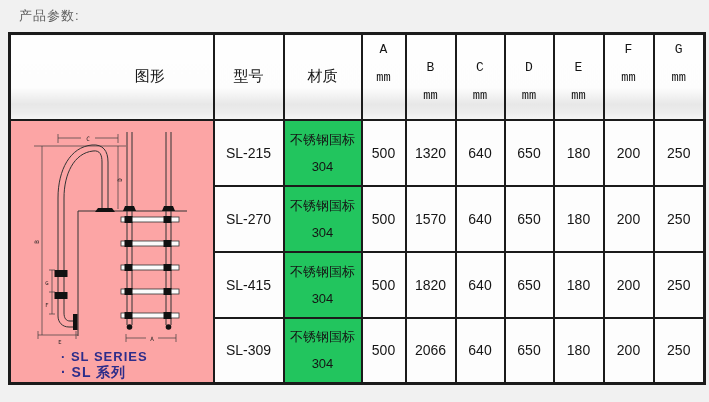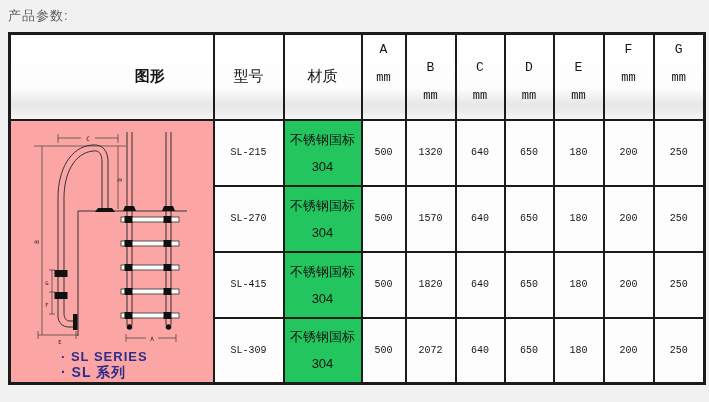--- a/index.html
+++ b/index.html
@@ -5,21 +5,21 @@
   * { margin:0; padding:0; box-sizing:border-box; }
   html,body { background:#f1f1f1; }
   .page {
     position:relative;
     width:709px; height:402px;
     background:#f1f1f1;
     font-family:"Liberation Sans","DejaVu Sans",sans-serif;
     overflow:hidden;
   }
   .page-title {
-    position:absolute; top:7px; left:8px;
+    position:absolute; top:7px; left:19px;
     font-size:13px; color:#5e5e5e; letter-spacing:1px;
   }
   table.spec {
     position:absolute; left:8px; top:32px;
     width:695px;
     border-collapse:collapse;
     table-layout:fixed;
     border:3px solid #1b1b1b;
     background:#fdfdfd;
   }
@@ -31,33 +31,33 @@
     font-weight:normal;
     overflow:hidden;
   }
   thead tr { height:86px; }
   tbody tr { height:66px; }
   thead th {
     background:linear-gradient(180deg,#fefefe 0%,#fdfdfd 62%,#e7e7e7 82%,#ededed 92%,#f6f6f6 100%);
   }
   .h-cn { font-size:15px; }
   th.h-figure { text-align:center; }
-  th.h-figure .shift { display:inline-block; transform:translateX(38px);font-weight:bold; }
+  th.h-figure .shift { display:inline-block; transform:translateX(38px); }
   th.dim {
     font-family:"Liberation Mono","DejaVu Sans Mono",monospace;
     font-size:13px;
   }
   th.dim .stack { display:flex; flex-direction:column; align-items:center; }
   th.dim .stack span { display:block; line-height:14px; }
   th.dim .unit { margin-top:14px; font-size:12px;text-align:center; }
   th.dim.hi .stack { transform:translateY(-13px); }
   th.dim.lo .stack { transform:translateY(5px); }
   td.model, td.val {
-    font-family:Liberation Mono, monospace;
-    font-size:10px;
+    font-family:Liberation Sans, sans-serif;
+    font-size:14px;
     background:#fdfdfd;
   }
   td.material {
     font-size:13px;
     line-height:27px;
     background:#22c55e;
   }
   td.figure-cell {
     background:#fca5a5;
     vertical-align:top;
@@ -269,21 +269,21 @@
         <td class="val">640</td>
         <td class="val">650</td>
         <td class="val">180</td>
         <td class="val">200</td>
         <td class="val">250</td>
       </tr>
       <tr>
         <td class="model">SL-309</td>
         <td class="material"><span>不锈钢国标</span><br><span>304</span></td>
         <td class="val">500</td>
-        <td class="val">2072</td>
+        <td class="val">2066</td>
         <td class="val">640</td>
         <td class="val">650</td>
         <td class="val">180</td>
         <td class="val">200</td>
         <td class="val">250</td>
       </tr>
     </tbody>
   </table>
 </div>
 

